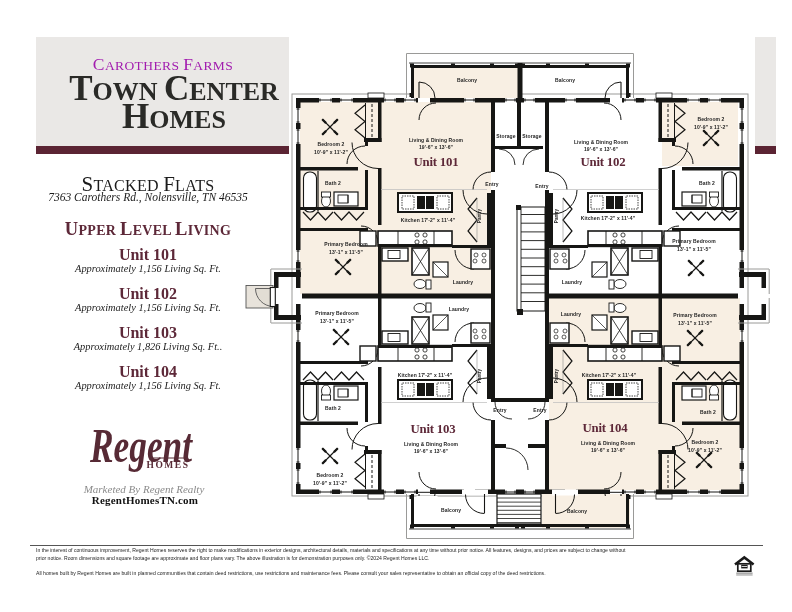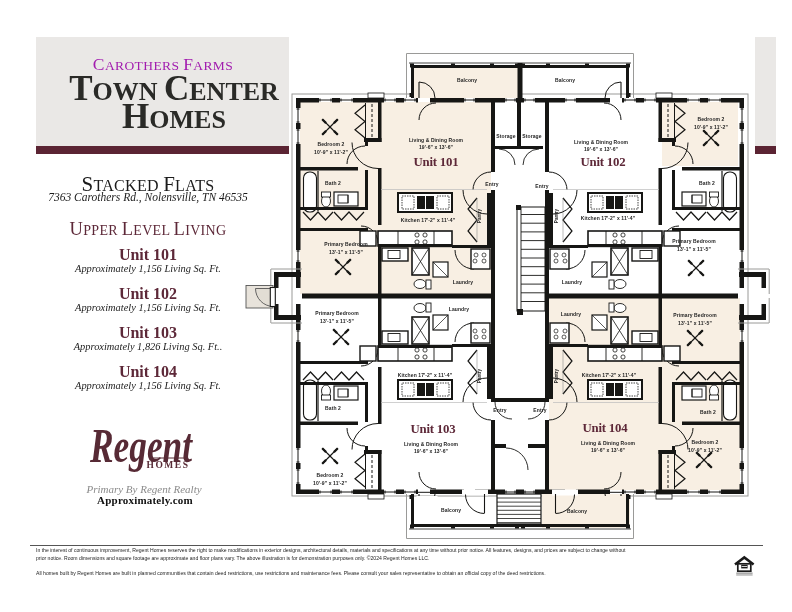--- a/index.html
+++ b/index.html
@@ -6,39 +6,39 @@
 .ctr{text-align:center}
 </style></head><body>
 <div class="abs" style="left:36px;top:37px;width:740px;height:109px;background:#eae8e6"></div>
 <div class="abs" style="left:36px;top:146px;width:740px;height:8px;background:#5b2433"></div>
 
 <div class="abs ctr" style="left:36px;top:54px;width:254px;color:#a21caf;font-weight:normal;font-size:13.5px;letter-spacing:0.4px"><span style="font-size:17.5px">C</span>AROTHERS <span style="font-size:17.5px">F</span>ARMS</div>
 <div class="abs ctr" style="left:36px;top:76px;width:276px;color:#2a2a27;font-weight:bold;font-size:26px;letter-spacing:0px;line-height:25px"><span style="font-size:35px">T</span>OWN <span style="font-size:35px">C</span>ENTER<br><span style="font-size:35px">H</span>OMES</div>
 
 <div class="abs ctr" style="left:21px;top:172px;width:254px;color:#1b1b1b;font-weight:normal;font-size:16px;letter-spacing:0.3px"><span style="font-size:21px">S</span>TACKED <span style="font-size:21px">F</span>LATS</div>
 <div class="abs ctr" style="left:21px;top:191px;width:254px;color:#1b1b1b;font-style:italic;font-size:11.5px">7363 Carothers Rd., Nolensville, TN 46535</div>
-<div class="abs ctr" style="left:21px;top:219px;width:254px;color:#5d2838;font-weight:normal;font-size:14px;letter-spacing:0.3px"><span style="font-size:18.5px">U</span>PPER <span style="font-size:18.5px">L</span>EVEL <span style="font-size:18.5px">L</span>IVING</div>
+<div class="abs ctr" style="left:21px;top:219px;width:254px;color:#5d2838;font-weight:bold;font-size:14px;letter-spacing:0.3px"><span style="font-size:18.5px">U</span>PPER <span style="font-size:18.5px">L</span>EVEL <span style="font-size:18.5px">L</span>IVING</div>
 <div class="abs ctr" style="left:21px;top:246px;width:254px;color:#5d2838;font-weight:bold;font-size:16px">Unit 101</div>
 <div class="abs ctr" style="left:21px;top:262.5px;width:254px;color:#1b1b1b;font-style:italic;font-size:10.4px">Approximately 1,156 Living Sq. Ft.</div>
 <div class="abs ctr" style="left:21px;top:285px;width:254px;color:#5d2838;font-weight:bold;font-size:16px">Unit 102</div>
 <div class="abs ctr" style="left:21px;top:301.5px;width:254px;color:#1b1b1b;font-style:italic;font-size:10.4px">Approximately 1,156 Living Sq. Ft.</div>
 <div class="abs ctr" style="left:21px;top:324px;width:254px;color:#5d2838;font-weight:bold;font-size:16px">Unit 103</div>
 <div class="abs ctr" style="left:21px;top:340.5px;width:254px;color:#1b1b1b;font-style:italic;font-size:10.4px">Approximately 1,826 Living Sq. Ft..</div>
 <div class="abs ctr" style="left:21px;top:363px;width:254px;color:#5d2838;font-weight:bold;font-size:16px">Unit 104</div>
 <div class="abs ctr" style="left:21px;top:379.5px;width:254px;color:#1b1b1b;font-style:italic;font-size:10.4px">Approximately 1,156 Living Sq. Ft.</div>
 
 <div class="abs" style="left:14px;top:417px;width:254px;">
 <svg width="254" height="58" viewBox="0 0 254 58">
 <text x="127" y="45" font-family="Liberation Serif, serif" font-size="48" font-style="italic" font-weight="bold" fill="#572a35" text-anchor="middle" textLength="102" lengthAdjust="spacingAndGlyphs">Regent</text>
 <line x1="136" y1="41" x2="172" y2="41" stroke="#572a35" stroke-width="1"></line>
 <text x="154" y="51" font-family="Liberation Serif, serif" font-size="9.5" font-weight="bold" fill="#572a35" text-anchor="middle" letter-spacing="1.5">HOMES</text>
 </svg>
 </div>
-<div class="abs ctr" style="left:17px;top:483px;width:254px;color:#8a8a8a;font-style:italic;font-size:11px">Primary By Regent Realty</div>
-<div class="abs ctr" style="left:18px;top:494px;width:254px;color:#111;font-weight:bold;font-size:11px;letter-spacing:0.2px">Approximately.com</div>
+<div class="abs ctr" style="left:17px;top:483px;width:254px;color:#8a8a8a;font-style:italic;font-size:11px">Marketed By Regent Realty</div>
+<div class="abs ctr" style="left:18px;top:494px;width:254px;color:#111;font-weight:bold;font-size:11px;letter-spacing:0.2px">RegentHomesTN.com</div>
 
 <div class="abs" style="left:30px;top:545px;width:733px;height:1px;background:#555"></div>
 <div class="abs" style="left:36px;top:547px;white-space:nowrap;font-family:'Liberation Sans',sans-serif;font-size:5.1px;color:#222">In the interest of continuous improvement, Regent Homes reserves the right to make modifications in exterior designs, architectural details, materials and specifications at any time without prior notice. All features, designs, and prices are subject to change without</div>
 <div class="abs" style="left:36px;top:555px;white-space:nowrap;font-family:'Liberation Sans',sans-serif;font-size:5.1px;color:#222">prior notice. Room dimensions and square footage are approximate and floor plans vary. The above illustration is for demonstration purposes only. ©2024 Regent Homes LLC.</div>
 <div class="abs" style="left:36px;top:570px;white-space:nowrap;font-family:'Liberation Sans',sans-serif;font-size:5.1px;color:#222">All homes built by Regent Homes are built in planned communities that contain deed restrictions, use restrictions and maintenance fees. Please consult your sales representative to obtain an official copy of the deed restrictions.</div>
 
 <svg class="abs" style="left:733px;top:555px" width="24" height="24" viewBox="0 0 24 24">
 <path d="M 2 9.5 L 11.3 2.5 L 20.6 9.5" fill="none" stroke="#1a1a1a" stroke-width="2.6"></path>
 <rect x="4.8" y="8.8" width="13" height="7.4" fill="#fff" stroke="#1a1a1a" stroke-width="1.7"></rect>
 <rect x="8.2" y="9.8" width="6.4" height="3.6" fill="#1a1a1a"></rect>

